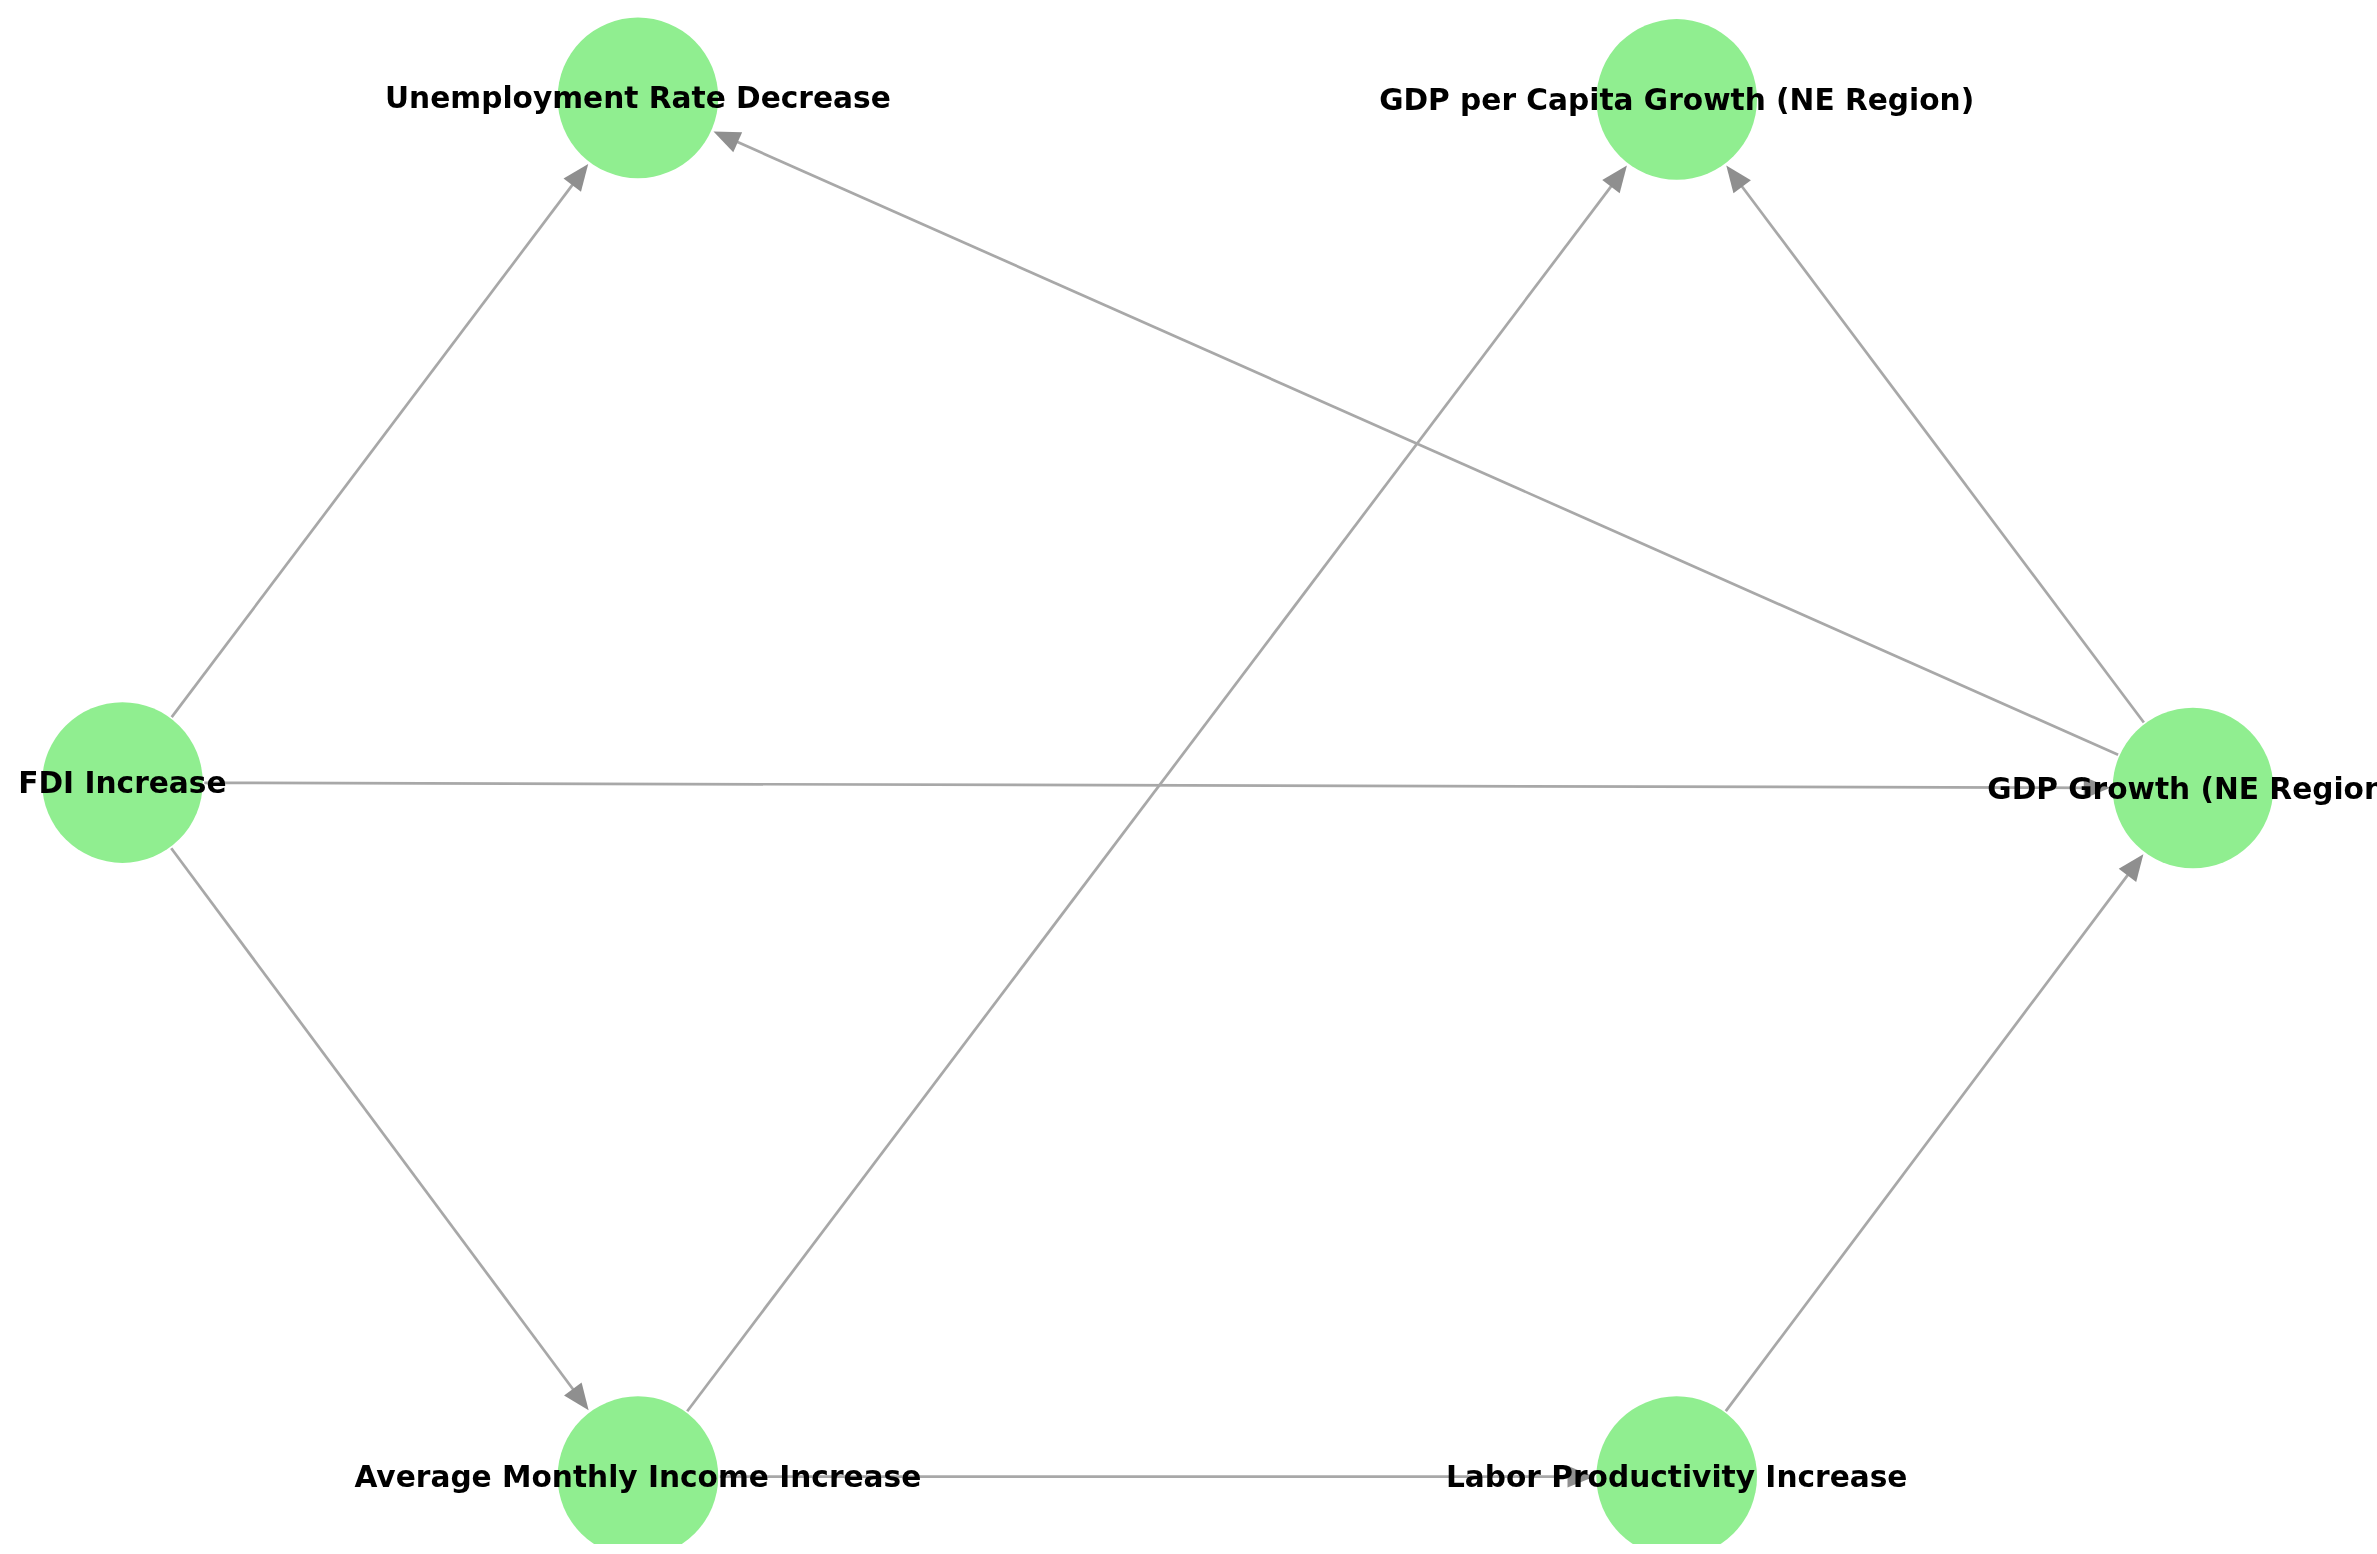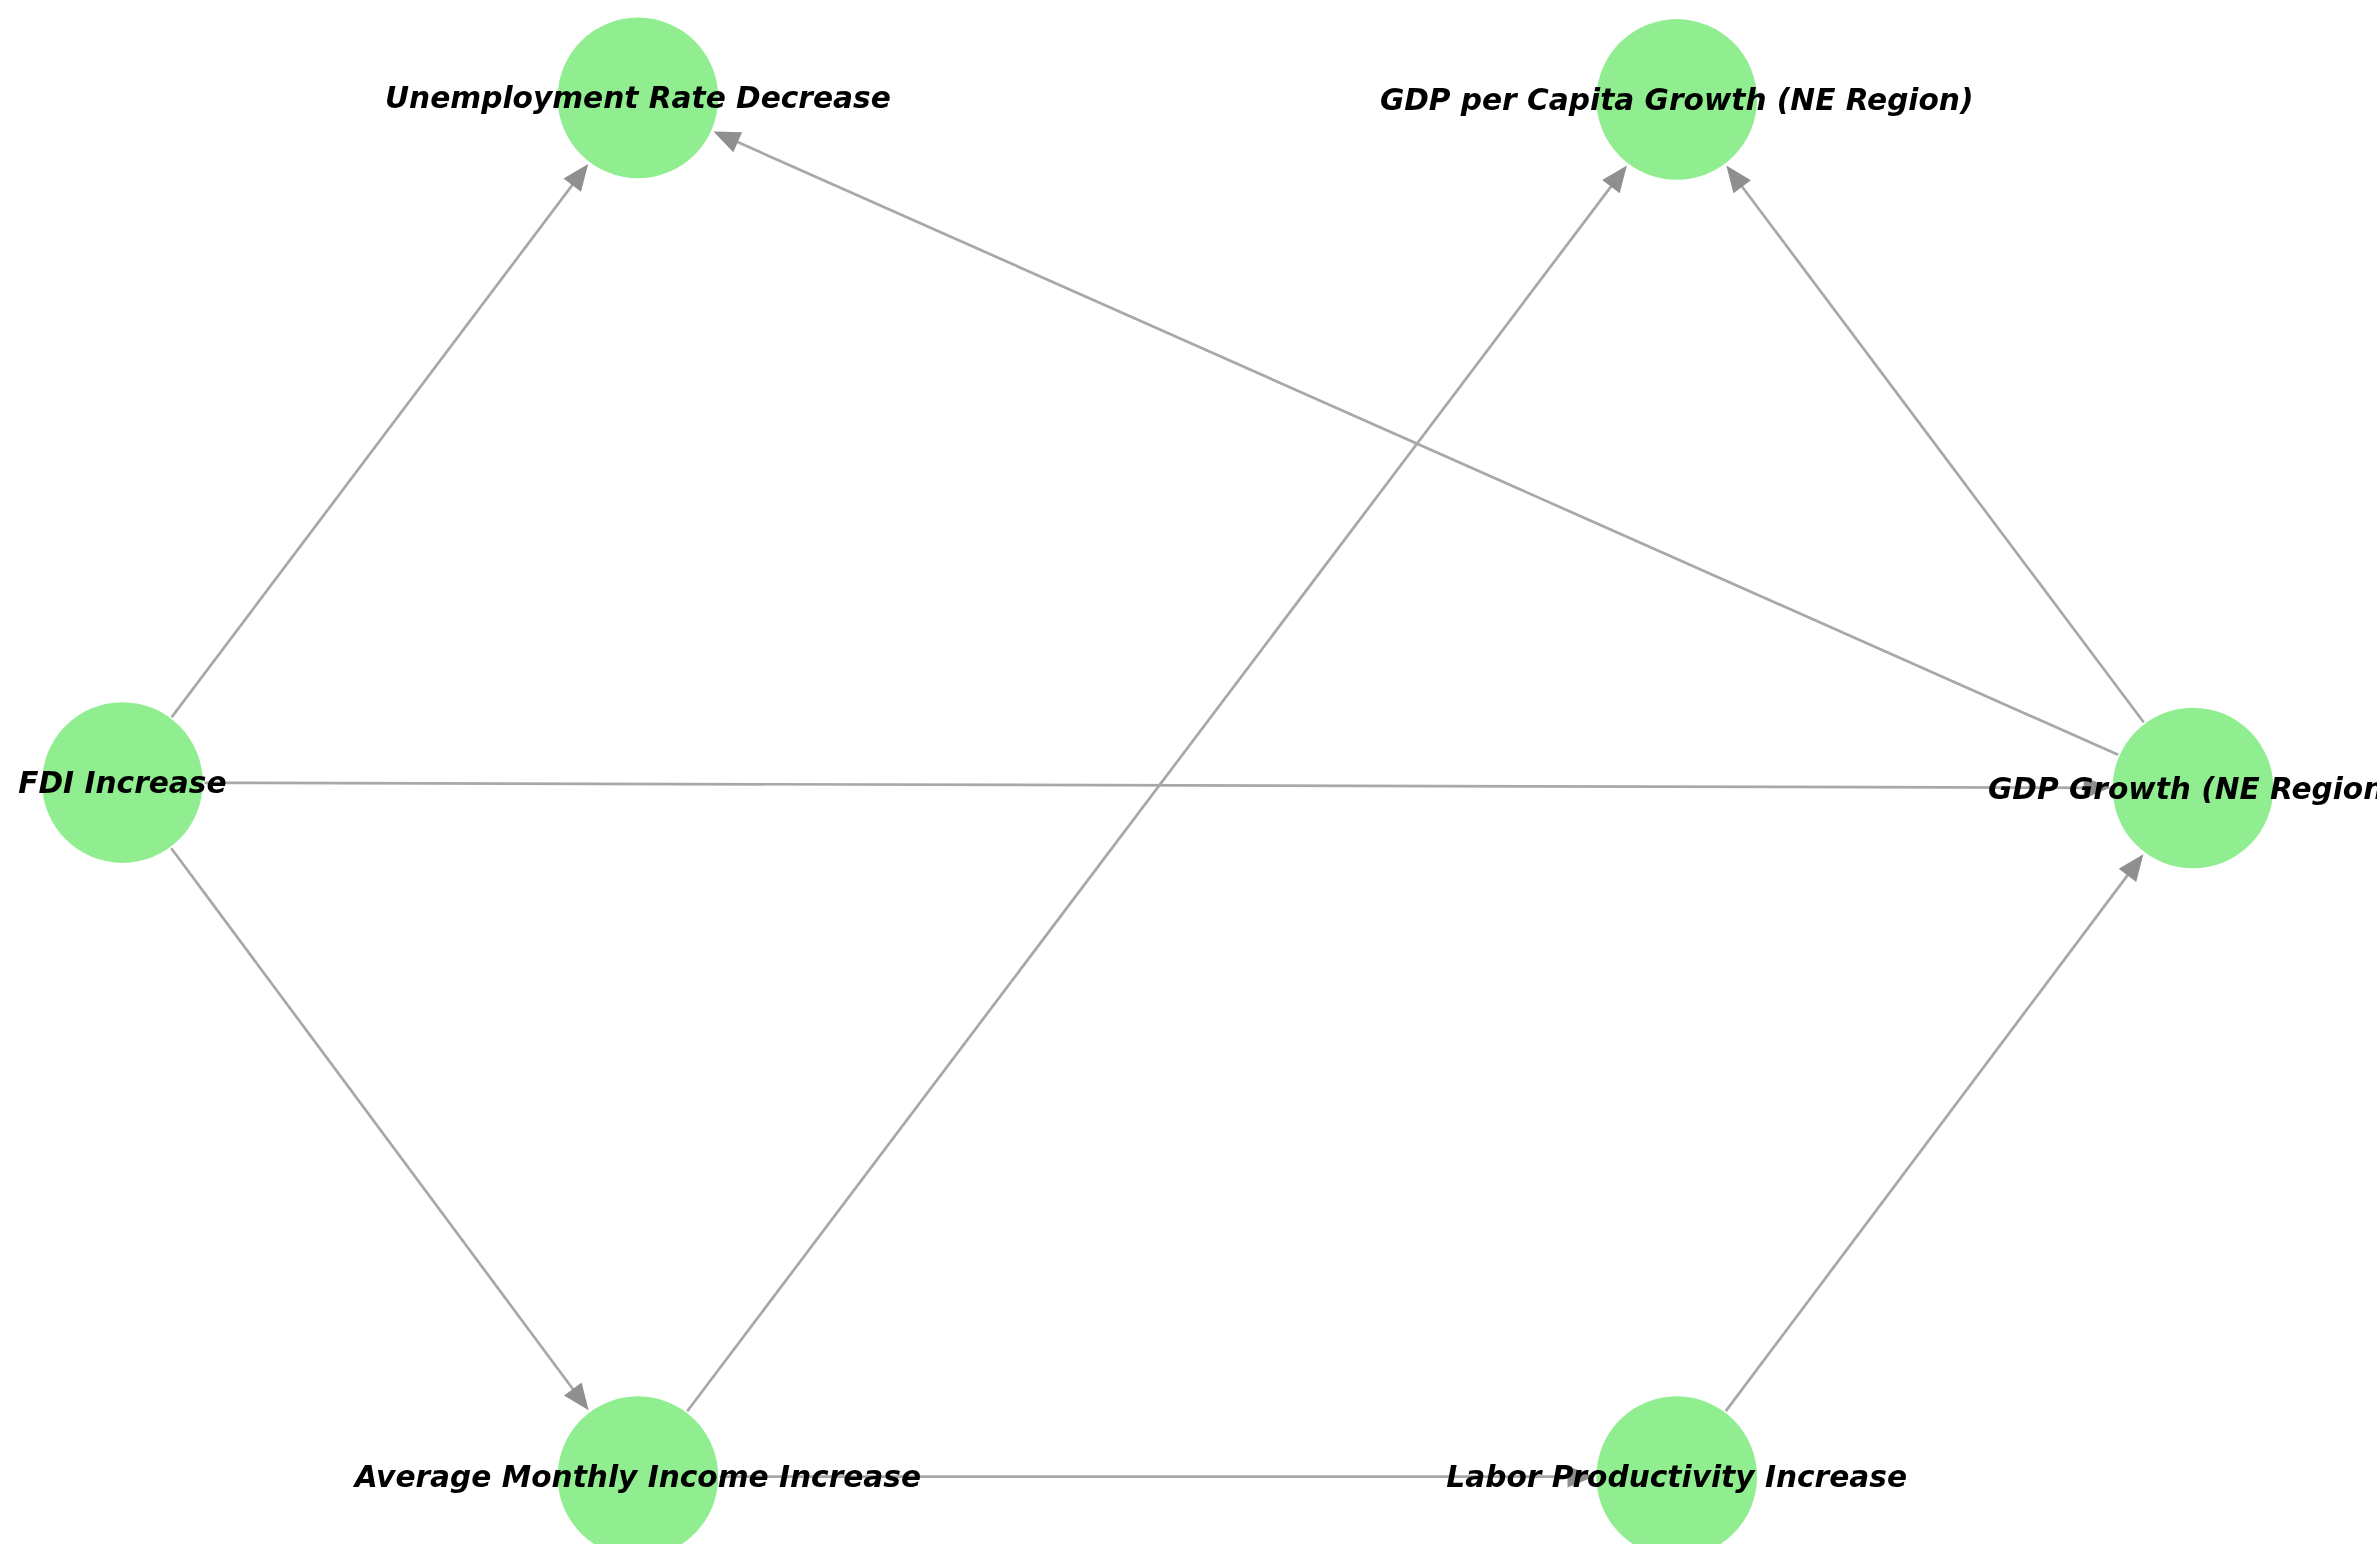--- a/index.html
+++ b/index.html
@@ -6,21 +6,20 @@
     margin: 0;
     padding: 0;
     background: #ffffff;
   }
   .canvas {
     position: relative;
     width: 2377px;
     height: 1544px;
     background: #ffffff;
     overflow: hidden;
-    font-style: italic;
   }
   svg {
     display: block;
   }
   .node-label {
     font-family: "DejaVu Sans", "Liberation Sans", sans-serif;
     font-weight: bold;
     font-size: 38px;
     fill: #000000;
   }

